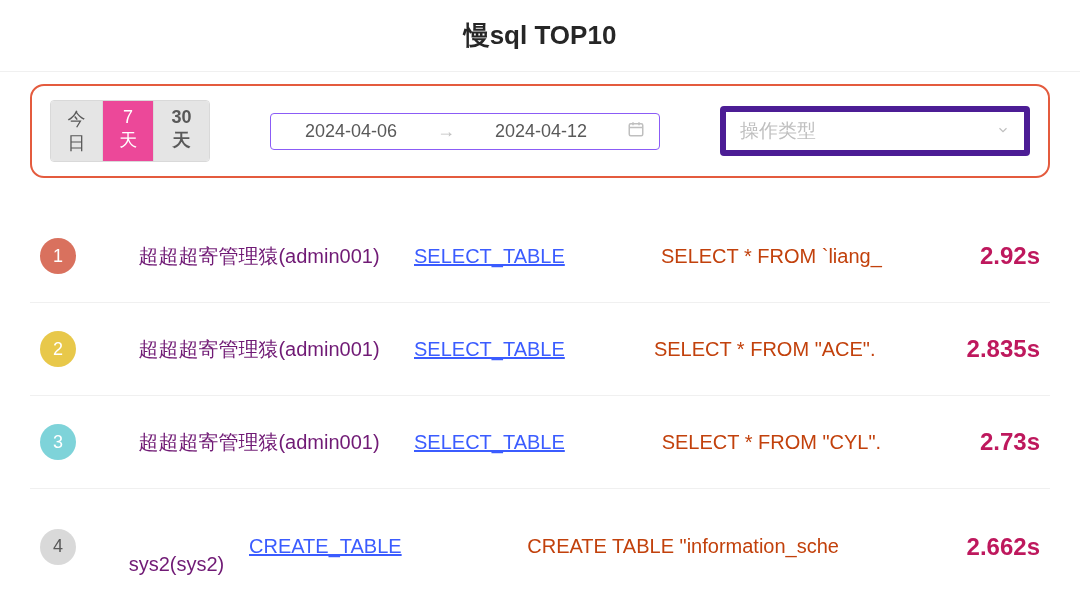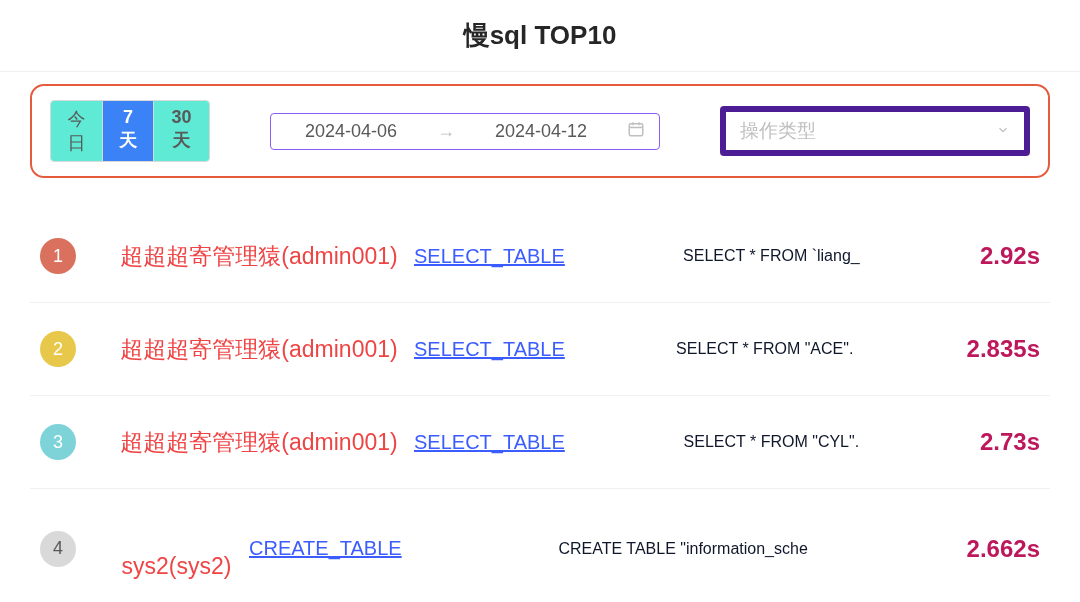--- a/index.html
+++ b/index.html
@@ -34,27 +34,26 @@
       border: 1px solid #d9d9d9;
       border-radius: 4px;
       overflow: hidden;
     }
     .segmented .seg {
       padding: 6px 16px;
       font-size: 18px;
       color: #595959;
       cursor: pointer;
       border-right: 1px solid #d9d9d9;
-      background: #5eead4;
+      background: #e5e5e5;
     }
     .segmented .seg:last-child { border-right: none; font-weight: bold; }
     .segmented .seg.active {
-      background: #3b82f6;
+      background: #ec4899;
       color: #fff;
-      font-weight: bold;
     }
     .daterange {
       display: flex;
       align-items: center;
       border: 1px solid #8b5cf6;
       border-radius: 4px;
       padding: 6px 14px;
       font-size: 18px;
       color: #595959;
       gap: 20px;
@@ -94,40 +93,40 @@
       font-size: 18px;
       font-weight: 500;
       margin-right: 38px;
       flex-shrink: 0;
     }
     .badge.rank1 { background: #d9715e; }
     .badge.rank2 { background: #e8c84a; }
     .badge.rank3 { background: #7ed3d9; }
     .badge.rank4 { background: #d9d9d9; color: #595959; }
     .user {
-      font-size: 23px;
-      color: #ef4444;
+      font-size: 20px;
+      color: #701a75;
       min-width: 290px;
       white-space: nowrap;
       flex-shrink: 0;
       margin-right: 10px;
     }
     .user.narrow { min-width: 125px; margin-top: 36px; }
     .op {
       font-size: 20px;
       font-weight: 500;
       color: #3b5cff;
       margin-right: 18px;
       white-space: nowrap;
       flex-shrink: 0;
       text-decoration: underline;
     }
     .sql {
-      font-size: 16px;
-      color: #0f172a;
+      font-size: 20px;
+      color: #c2410c;
       flex: 1;
       white-space: nowrap;
       overflow: hidden;
     }
     .duration {
       font-size: 24px;
       font-weight: 700;
       color: #be185d;
       margin-left: auto;
       padding-left: 20px;

